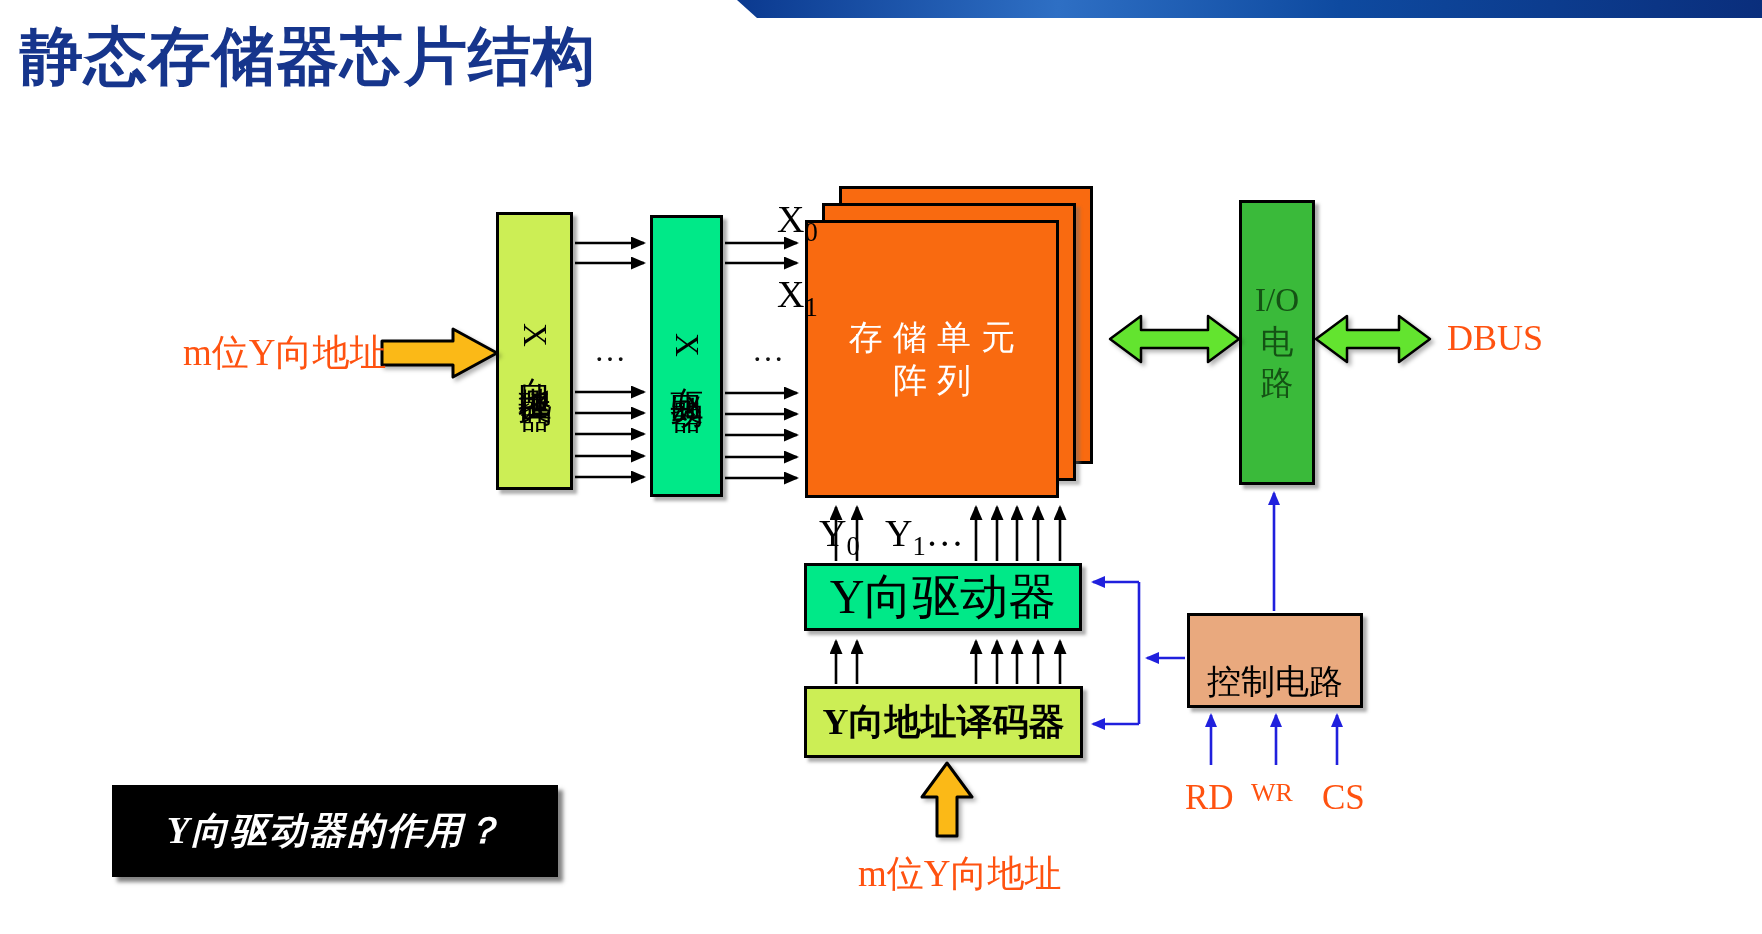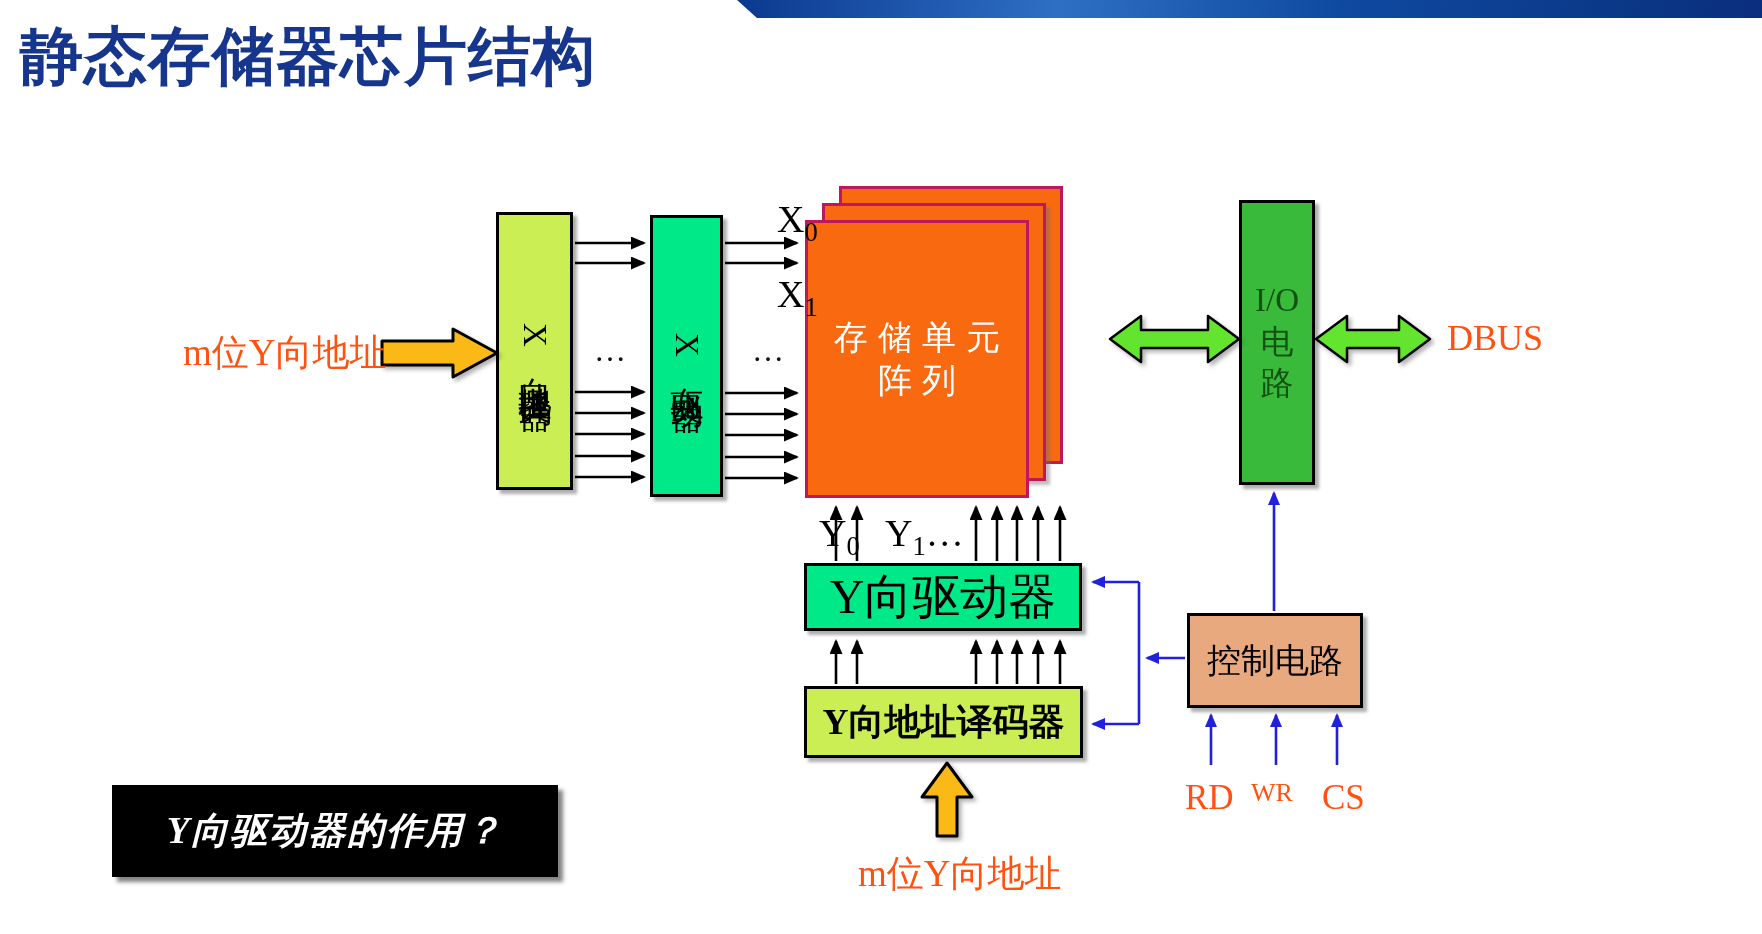--- a/index.html
+++ b/index.html
@@ -13,32 +13,32 @@
          font-family:"DejaVu Sans","Liberation Sans",sans-serif;
          font-size:63px;font-weight:700;letter-spacing:1px;color:var(--title_blue,#16358C);}
   
   .box{position:absolute;border:3px solid #000;box-sizing:border-box;
        display:flex;align-items:center;justify-content:center;
        box-shadow:4px 4px 3px rgba(110,110,110,0.55);}
   .vtext{writing-mode:vertical-rl;text-orientation:mixed;letter-spacing:0.14em;
          font-size:33px;color:#000;line-height:1;}
   .x-decoder{left:496px;top:212px;width:77px;height:278px;background:var(--decoder_fill,#CCEE55);}
   .x-driver{left:650px;top:215px;width:73px;height:282px;background:var(--driver_fill,#00E988);}
-  .array-layer{position:absolute;width:224px;height:278px;border:3px solid #be185d;box-sizing:border-box;
+  .array-layer{position:absolute;width:254px;height:278px;border:3px solid #000000;box-sizing:border-box;
                background:var(--array_fill,#F96A10);}
   .al3{left:839px;top:186px;}
   .al2{left:822px;top:203px;box-shadow:4px 4px 3px rgba(110,110,110,0.45);}
   .al1{left:805px;top:220px;display:flex;flex-direction:column;align-items:center;justify-content:center;gap:6px;}
   .array-text{color:#fff;font-size:34px;letter-spacing:0.30em;line-height:1.1;text-indent:0.30em;}
   .io-box{left:1239px;top:200px;width:76px;height:285px;background:var(--io_fill,#3ABA3A);
           flex-direction:column;gap:2px;}
   .io-box div{color:var(--io_text,#145214);font-size:33px;line-height:1.2;}
   .y-driver{left:804px;top:563px;width:278px;height:68px;background:var(--driver_fill,#00E988);font-size:48px;}
   .y-decoder{left:804px;top:686px;width:279px;height:72px;background:var(--decoder_fill,#CCEE55);font-size:36px;font-weight:bold;}
-  .control{left:1187px;top:613px;width:176px;height:95px;background:var(--control_fill,#E9A97E);font-size:34px;}
+  .control{left:1187px;top:613px;width:176px;height:95px;background:var(--control_fill,#E9A97E);font-size:34px;align-items:flex-end;}
   .question{left:112px;top:785px;width:446px;height:92px;background:#000;border:none;
             box-shadow:5px 5px 4px rgba(100,100,100,0.8);font-style:italic;}
   .question span{color:#fff;font-size:37px;font-weight:bold;letter-spacing:2px;}
   
   .lbl{position:absolute;font-size:37px;color:var(--orange_text,#FF5210);white-space:nowrap;line-height:1;}
   .lbl.black{color:#000;font-size:38px;margin-left:24px;}
   .lbl sub{font-size:0.70em;line-height:0;}
   .dots{color:#111;font-size:32px;letter-spacing:2px;}
   svg.connectors{position:absolute;left:0;top:0;pointer-events:none;}
   .blockarrow{filter:drop-shadow(3px 3px 2px rgba(0,0,0,0.30));}

